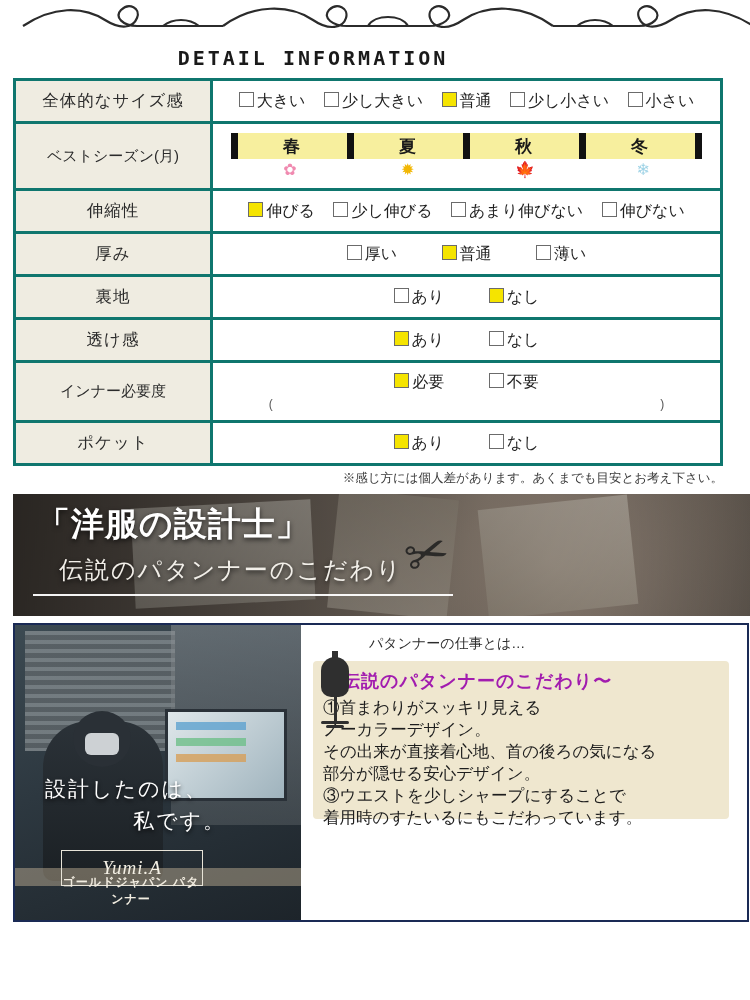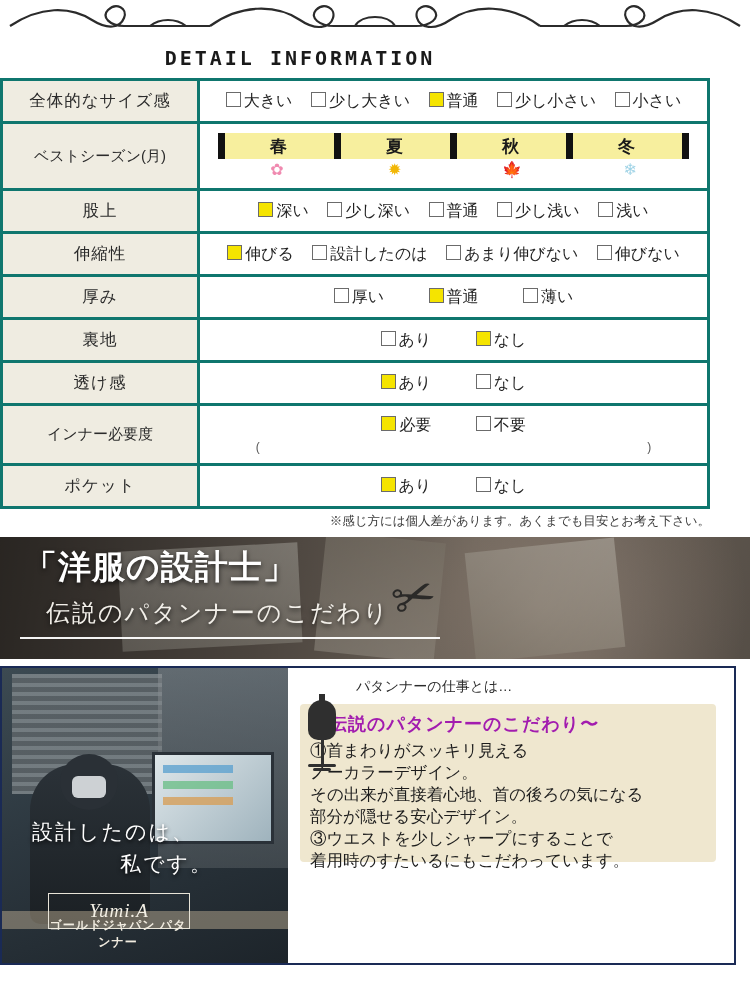--- a/index.html
+++ b/index.html
@@ -3,21 +3,21 @@
 <meta charset="utf-8">
 <style>
   html,body{margin:0;padding:0;}
   body{
     width:750px;height:1000px;
     background:#ffffff;
     font-family:"Liberation Sans", sans-serif;
     color:#231f20;
     overflow:hidden;
   }
-  .page{position:relative;width:600px;height:1000px;}
+  .page{position:relative;width:600px;height:1000px;margin-left:13px;}
 
   
   .ornament{
     width:750px;height:42px;
     display:block;
   }
 
   
   .detail-title{
     text-align:center;
@@ -362,36 +362,26 @@
             <div class="season-icons">
               <div class="ic spring">✿</div>
               <div class="ic summer">✹</div>
               <div class="ic autumn">🍁</div>
               <div class="ic winter">❄</div>
             </div>
           </div>
         </td>
       </tr>
 
-      <tr>
-        <td class="label">股上</td>
-        <td class="value">
-          <span class="opt"><span class="box on"></span><span class="t">深い</span></span>
-          <span class="opt"><span class="box"></span><span class="t">少し深い</span></span>
-          <span class="opt"><span class="box"></span><span class="t">普通</span></span>
-          <span class="opt"><span class="box"></span><span class="t">少し浅い</span></span>
-          <span class="opt"><span class="box"></span><span class="t">浅い</span></span>
-        </td>
-      </tr>
 
       <tr>
         <td class="label">伸縮性</td>
         <td class="value">
           <span class="opt"><span class="box on"></span><span class="t">伸びる</span></span>
-          <span class="opt"><span class="box"></span><span class="t">設計したのは</span></span>
+          <span class="opt"><span class="box"></span><span class="t">少し伸びる</span></span>
           <span class="opt"><span class="box"></span><span class="t">あまり伸びない</span></span>
           <span class="opt"><span class="box"></span><span class="t">伸びない</span></span>
         </td>
       </tr>
 
       <tr>
         <td class="label">厚み</td>
         <td class="value xwide">
           <span class="opt"><span class="box"></span><span class="t">厚い</span></span>
           <span class="opt"><span class="box on"></span><span class="t">普通</span></span>

